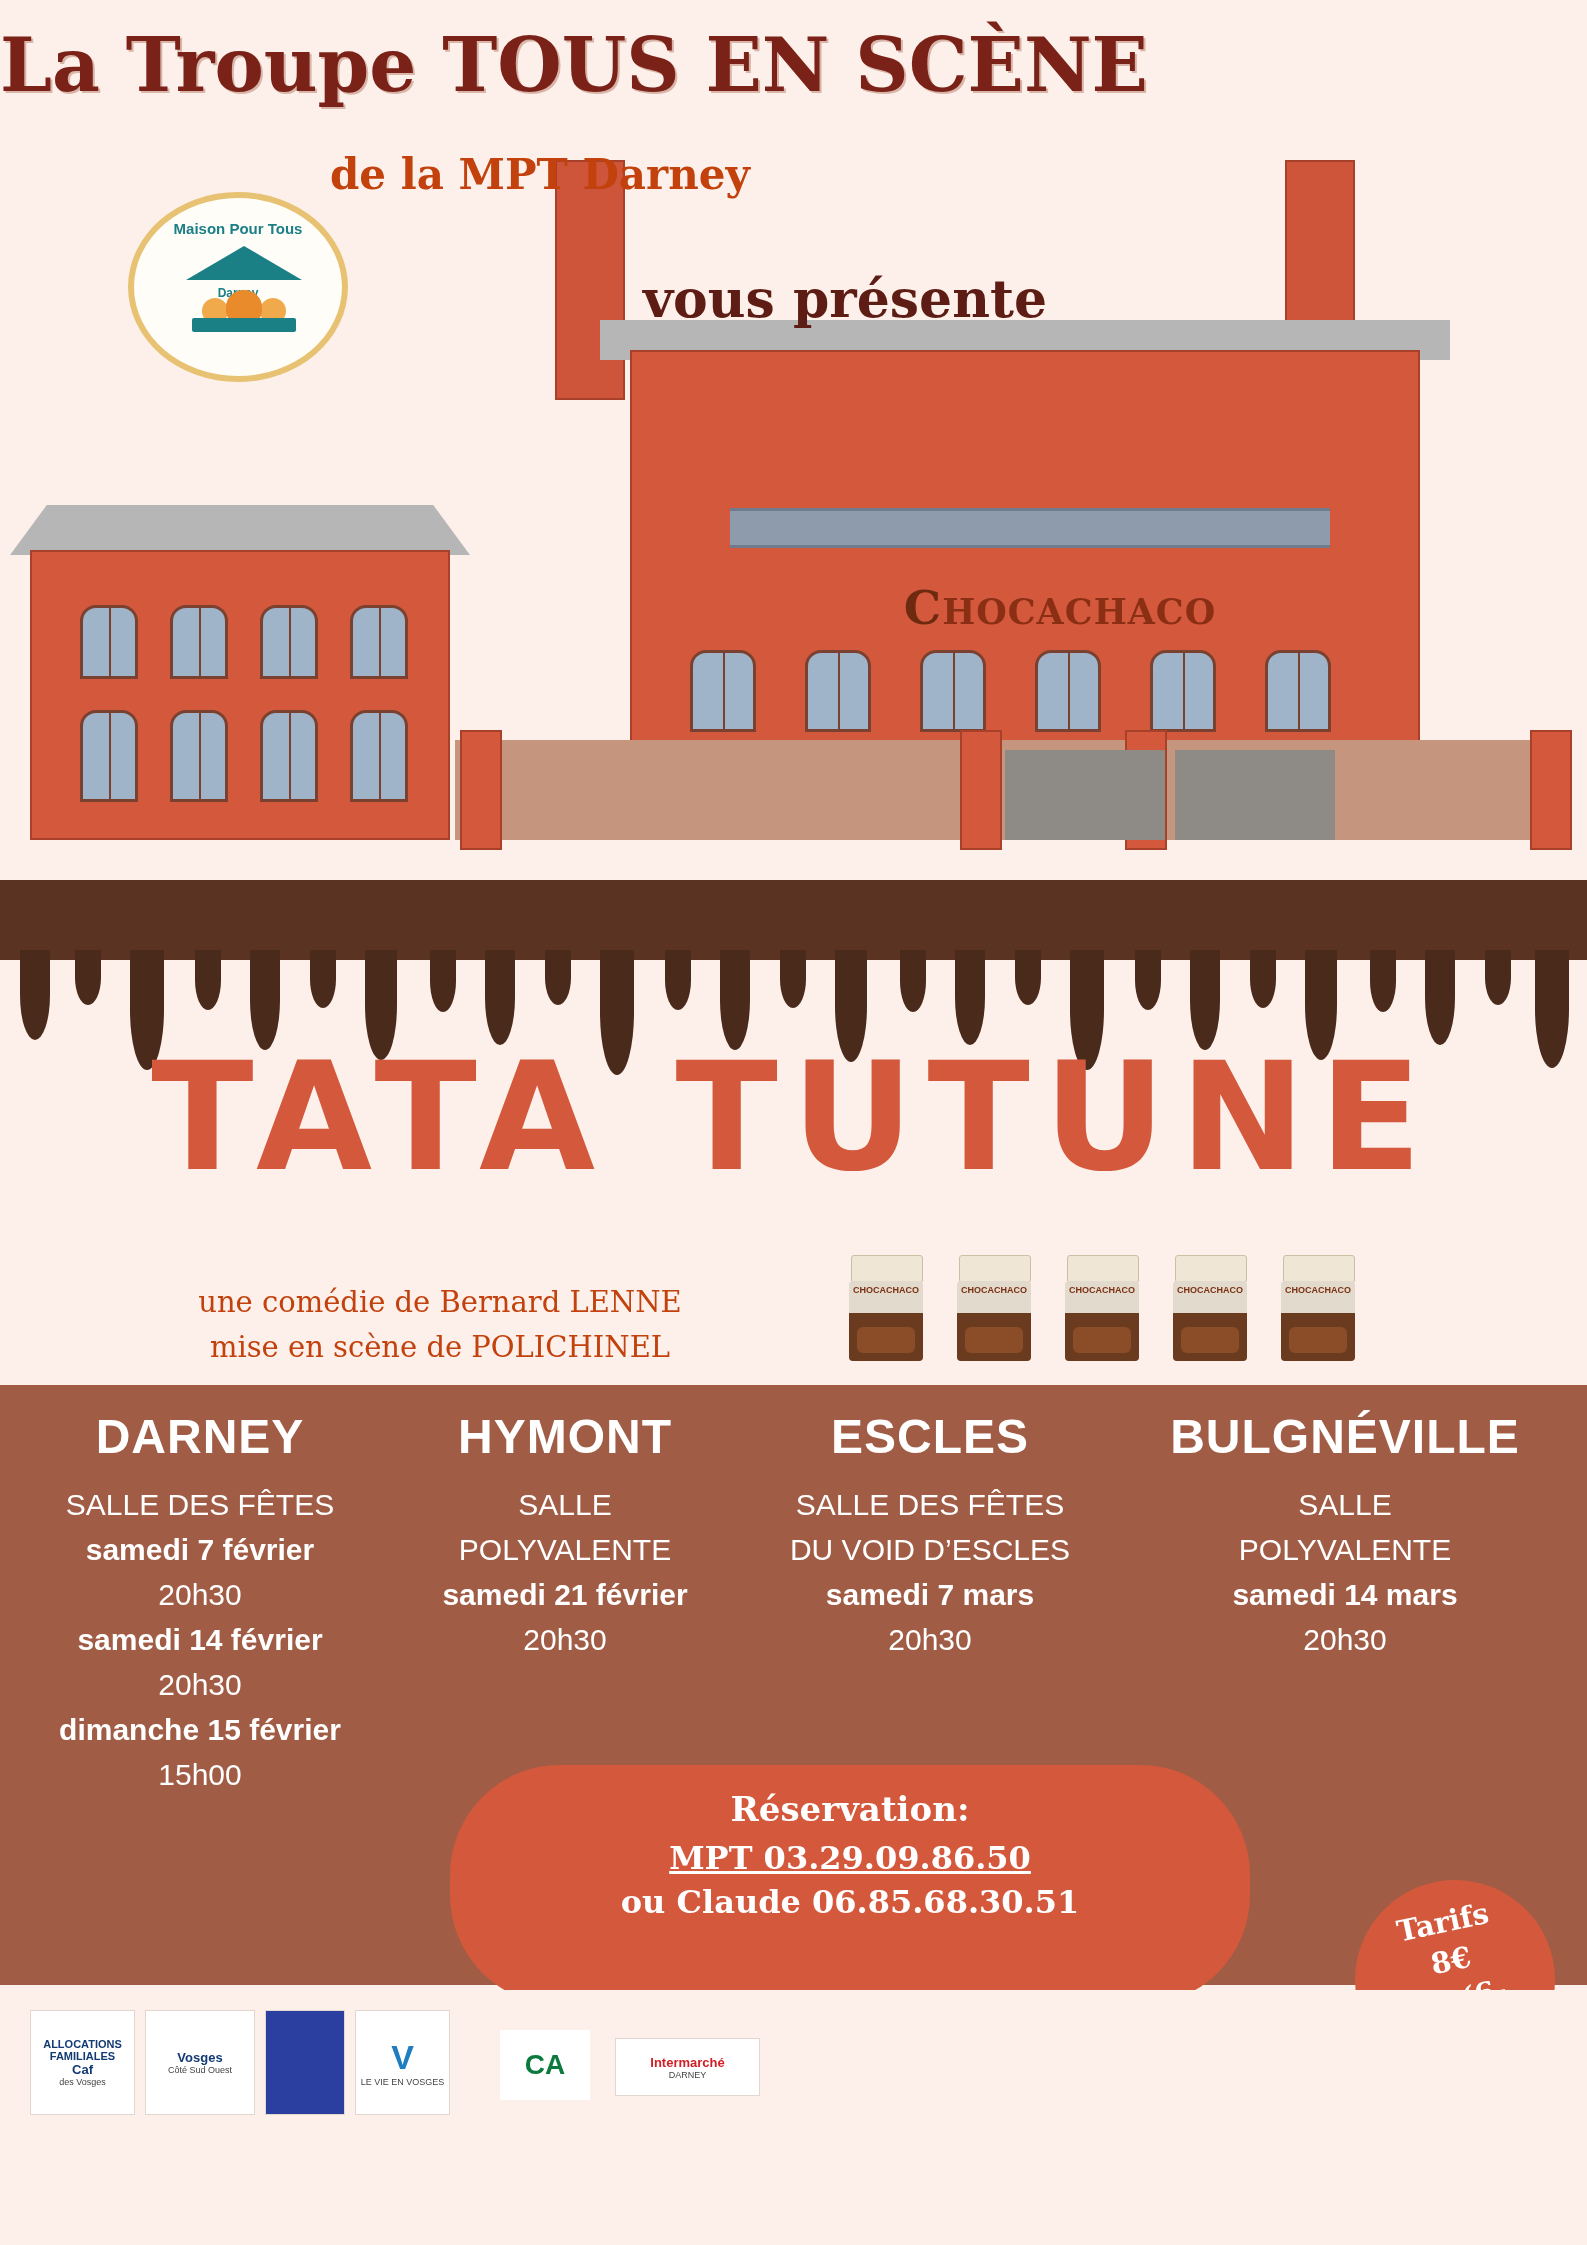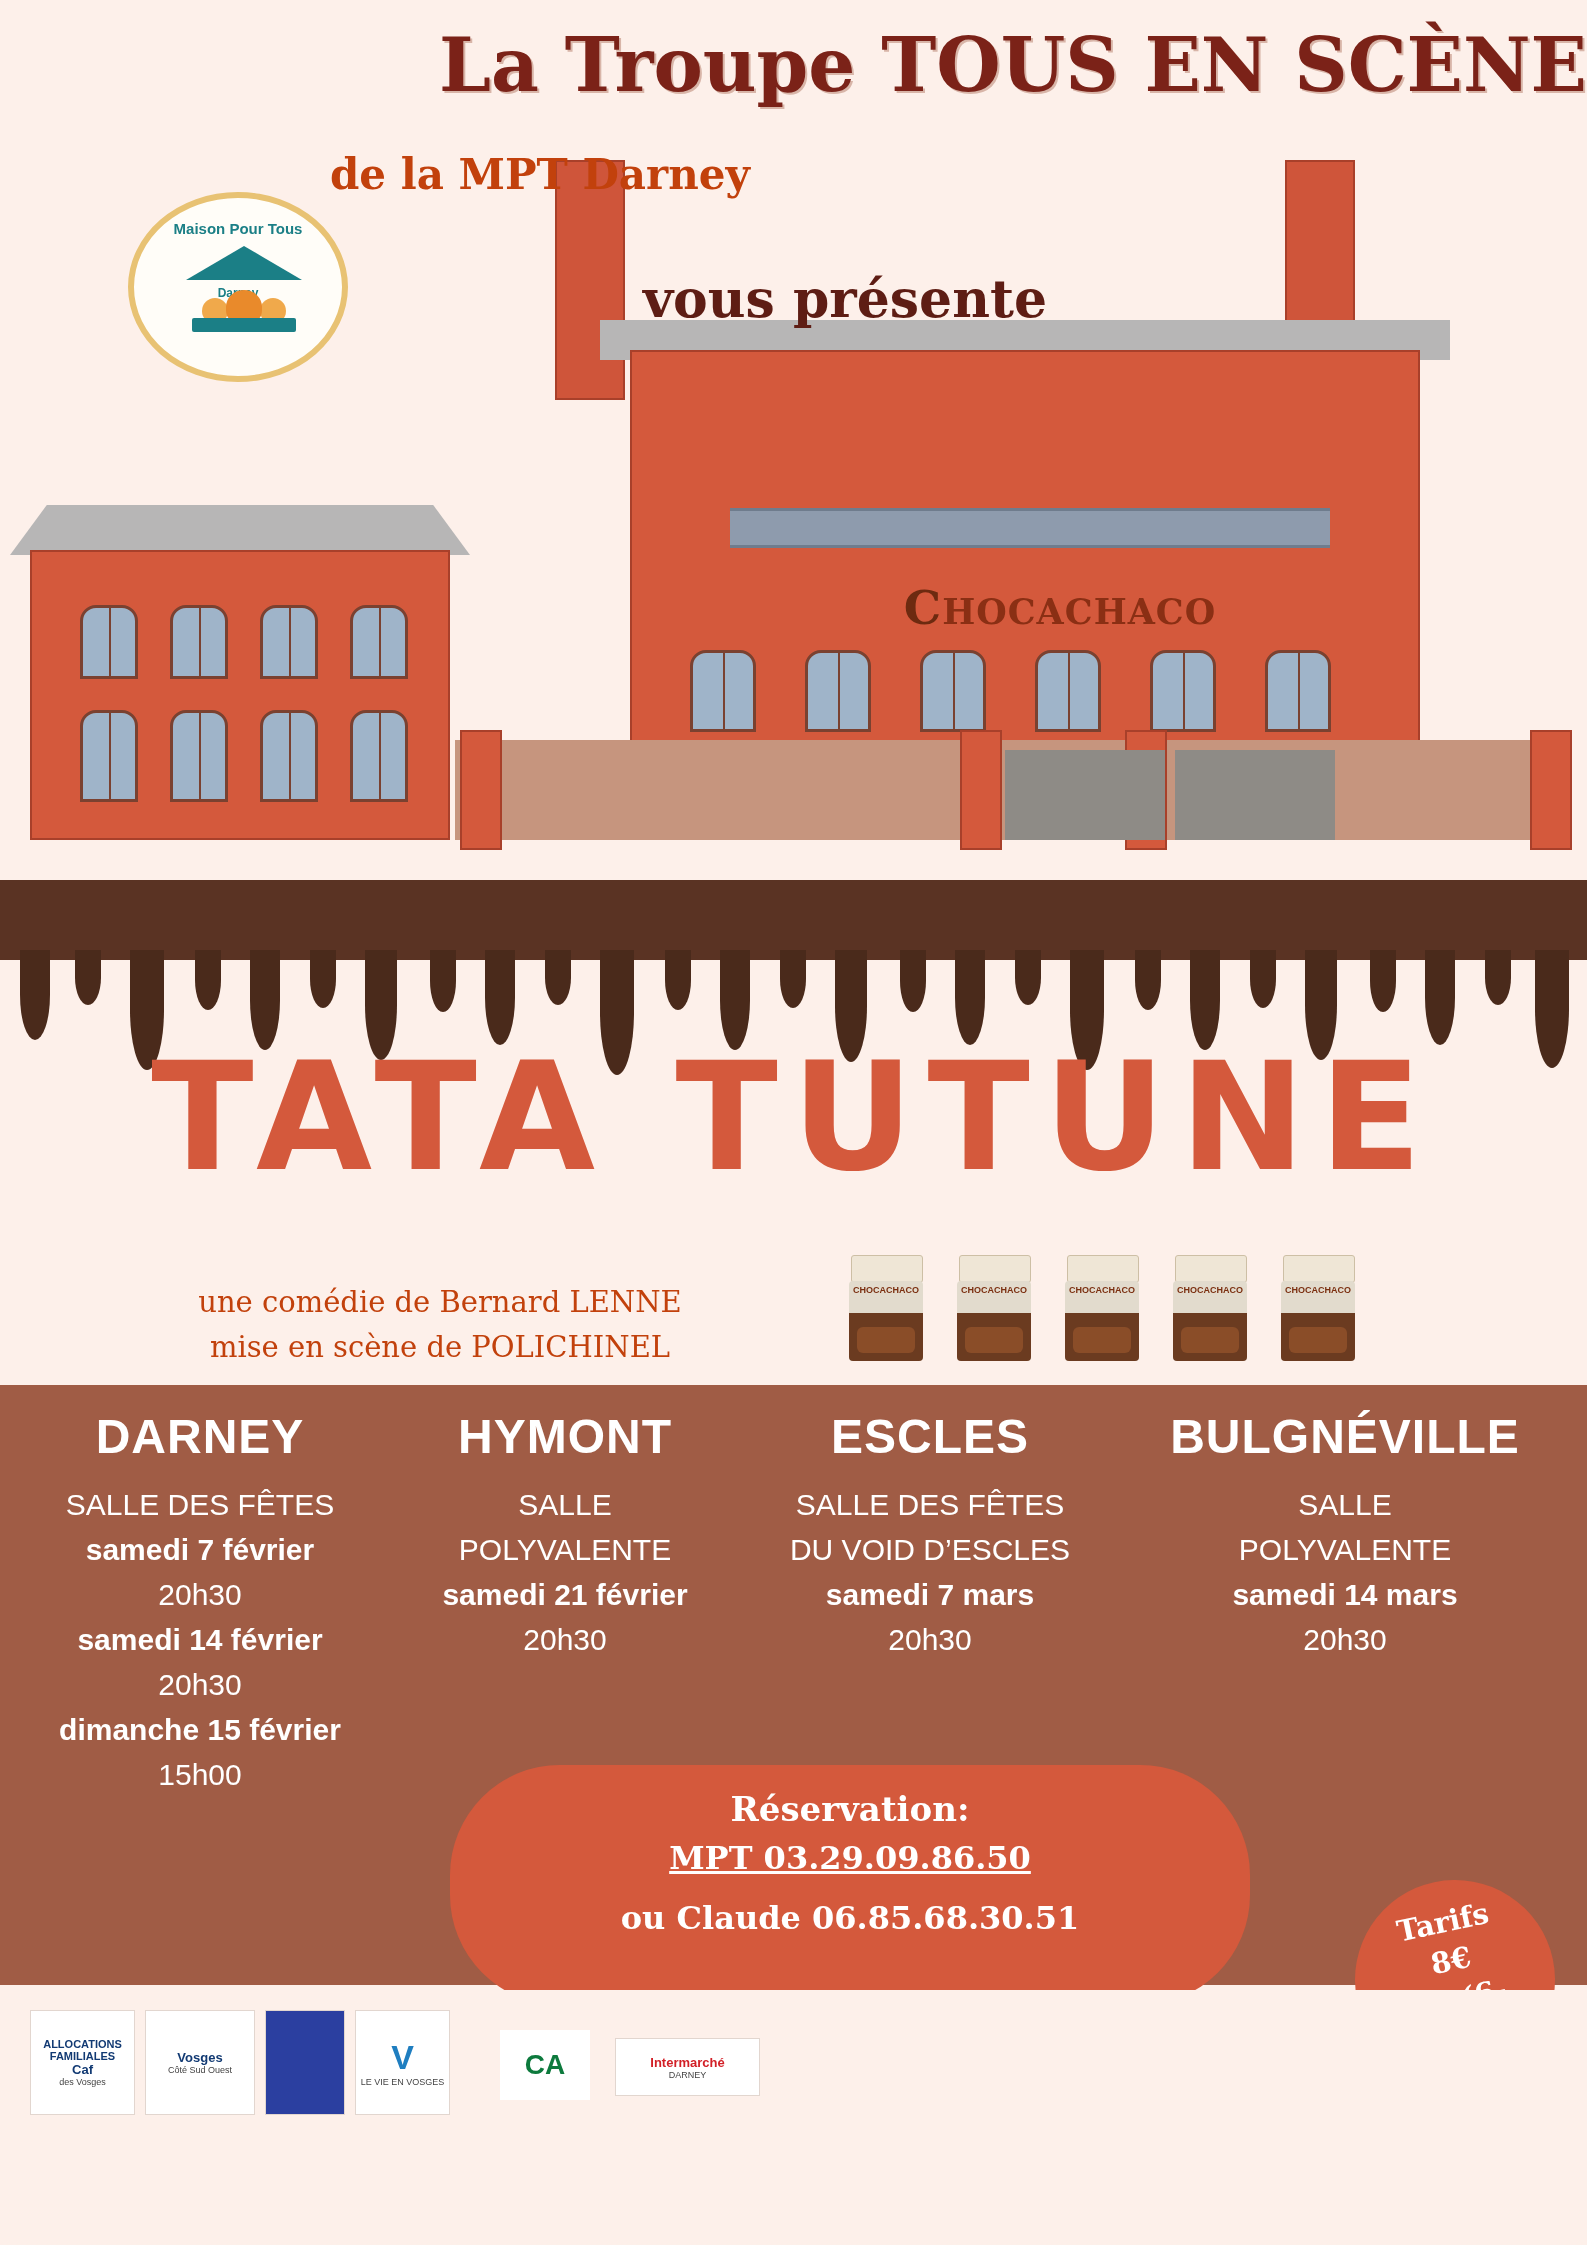--- a/index.html
+++ b/index.html
@@ -9,21 +9,21 @@
     font-family:"Liberation Sans", sans-serif;
     overflow:hidden;
     position:relative;
   }
   .poster{position:relative;width:1587px;height:2245px;overflow:hidden;}
 
   
   .top{position:absolute;left:0;top:0;width:1587px;height:880px;background:#fdf0ea;overflow:hidden;}
 
   .title-main{
-    position:absolute;left:0;top:22px;width:1587px;text-align:right;
+    position:absolute;left:0;top:22px;width:1587px;text-align:left;
     font-family:"DejaVu Serif", serif;font-weight:bold;
     font-size:74px;color:#7b2218;letter-spacing:0px;
     text-shadow:2px 2px 0 #d8b5a8;
   }
   .title-sub{
     position:absolute;left:330px;top:150px;width:1100px;text-align:left;
     font-family:"DejaVu Serif", serif;font-weight:bold;
     font-size:42px;color:#c2410c;
   }
   .title-presente{
@@ -107,21 +107,21 @@
   .col .line.b{font-weight:bold;}
 
   
   .reserv{
     position:absolute;left:450px;top:1765px;width:800px;height:240px;
     background:#d4593c;border-radius:110px;color:#fff;text-align:center;
     font-family:"DejaVu Serif", serif;font-weight:bold;
   }
   .reserv .r1{font-size:34px;margin-top:24px;}
   .reserv .r2{font-size:32px;margin-top:10px;text-decoration:underline;}
-  .reserv .r3{font-size:32px;margin-top:22px;}
+  .reserv .r3{font-size:32px;margin-top:6px;}
   .reserv .r4{font-size:32px;margin-top:6px;}
 
   
   .tarifs{
     position:absolute;left:1355px;top:1880px;width:200px;height:200px;border-radius:50%;
     background:#d4593c;color:#fff;text-align:center;
     font-family:"DejaVu Serif", serif;font-weight:bold;font-size:29px;line-height:1.35;
     transform:rotate(-12deg);
     display:flex;flex-direction:column;justify-content:center;align-items:center;
   }

